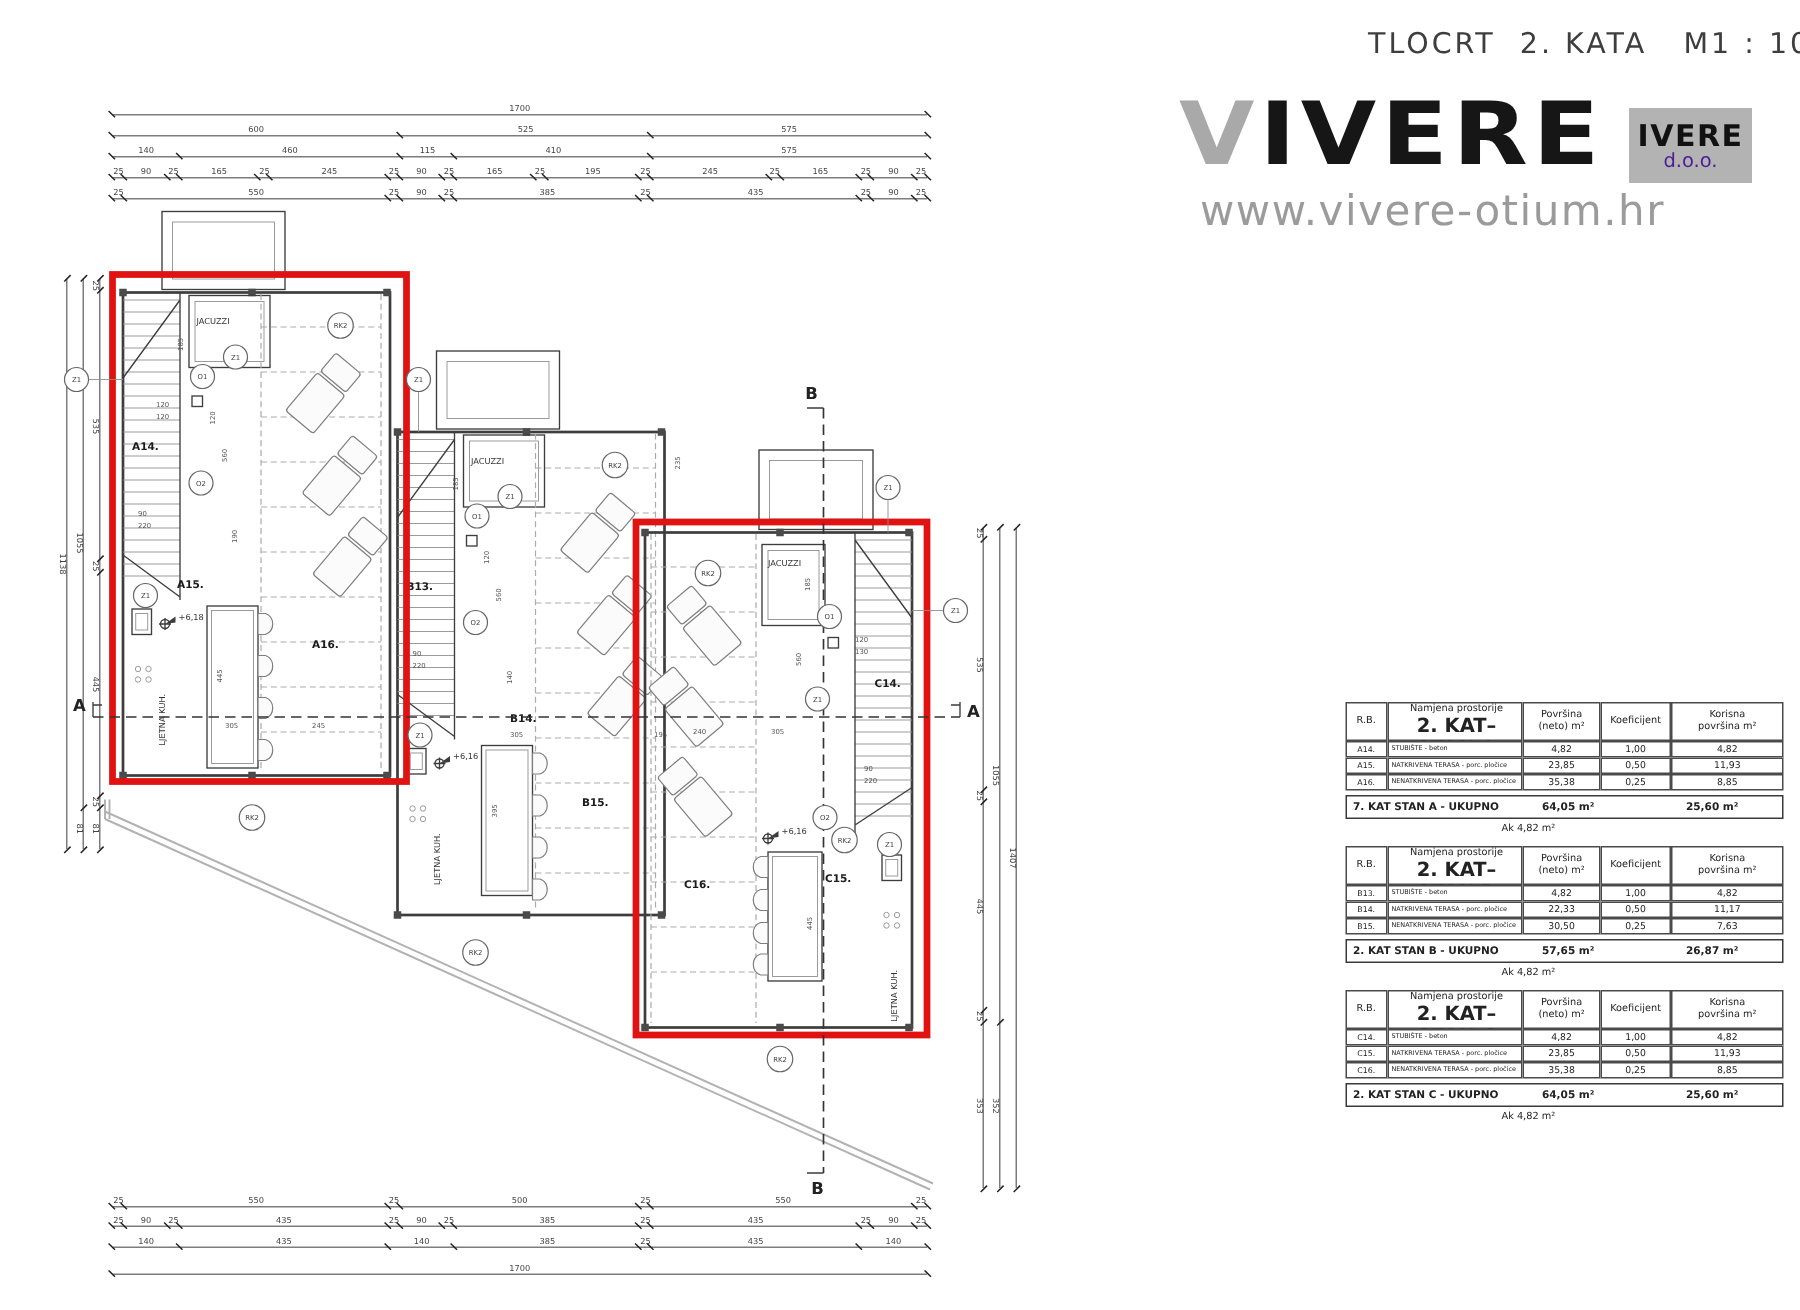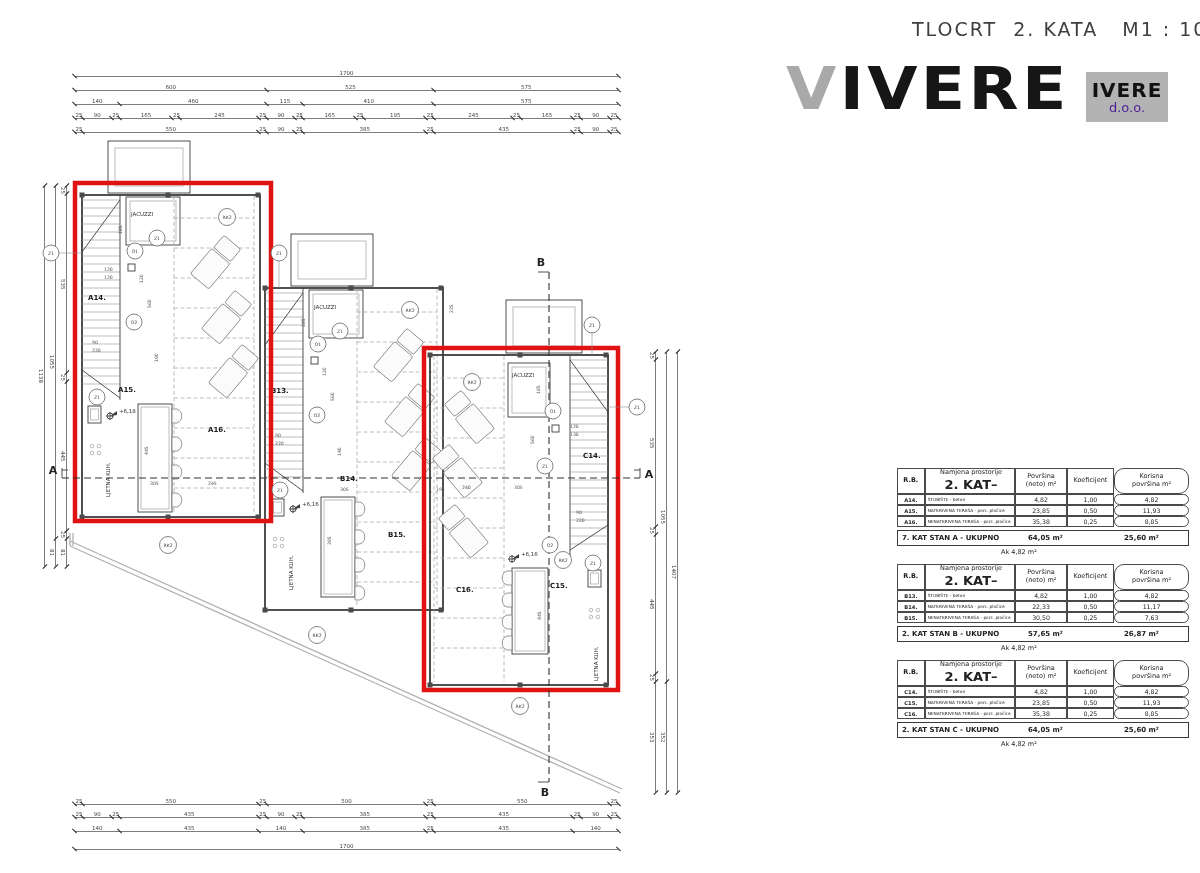--- a/index.html
+++ b/index.html
@@ -47,25 +47,25 @@
   .dtx{font:4.6px "DejaVu Sans",sans-serif;fill:#555;}
   .sec{font:bold 11px "DejaVu Sans",sans-serif;fill:#222;text-anchor:middle;}
   .furn{stroke:#7e7e7e;stroke-width:0.8;fill:#fbfbfb;}
 
   
   .tables{position:absolute;left:897px;top:468px;width:292px;color:#222;}
   .tgroup{margin-bottom:7px;}
   .trow{display:flex;}
   .tc{border:0.5px solid #4a4a4a;box-sizing:border-box;height:11px;display:flex;align-items:center;justify-content:center;background:#fff;}
   .th .tc{height:26px;flex-direction:column;font-size:6.5px;line-height:1.2;text-align:center;}
-  .c-rb{width:28px;font-size:5.2px;font-weight:bold;}
+  .c-rb{width:28px;font-size:5.2px;}
   .c-name{width:92px;font-size:4.3px;justify-content:flex-start;padding-left:2px;text-align:left;}
   .c-area{width:52px;font-size:6.2px;}
   .c-coef{width:48px;font-size:6.2px;}
-  .c-use{width:76px;font-size:6.2px;border-radius:10px;}
+  .c-use{width:76px;font-size:6.2px;}
   .hsub{font-weight:bold;font-size:13px;}
   .total{border:1px solid #3a3a3a;display:flex;align-items:center;height:14px;margin-top:3px;
          font-size:7px;font-weight:bold;background:#fff;}
   .total .tl{flex:0 0 126px;padding-left:4px;}
   .total .ta{flex:0 0 72px;}
   .total .sp{flex:1;}
   .total .tu{flex:0 0 64px;}
   .akline{font-size:6.5px;font-weight:normal;margin:2px 0 0 104px;height:9px;}
   .sumline{font-size:6.5px;font-weight:bold;margin:3px 0 0 84px;}
 </style>
@@ -73,20 +73,21 @@
 <body>
 
 <div id="canvas">
 
   <div class="title">TLOCRT  2. KATA   M1 : 100</div>
   <div class="brand"><span class="v">V</span><span>IVERE</span></div>
   <div class="obox">
     <div class="ot">IVERE</div>
     <div class="doo">d.o.o.</div>
   </div>
+  <div class="url">www.vivere-otium.hr</div>
 
   <div class="dim dimrow" style="left:75px;top:67px;width:543px">
       <span style="flex-grow: 1700;">1700</span>
     </div>
   <div class="dim dimrow" style="left:75px;top:81px;width:543px">
       <span style="flex-grow: 600;">600</span>
       <span style="flex-grow: 525;">525</span>
       <span style="flex-grow: 575;">575</span>
     </div>
   <div class="dim dimrow" style="left:75px;top:95px;width:543px">

